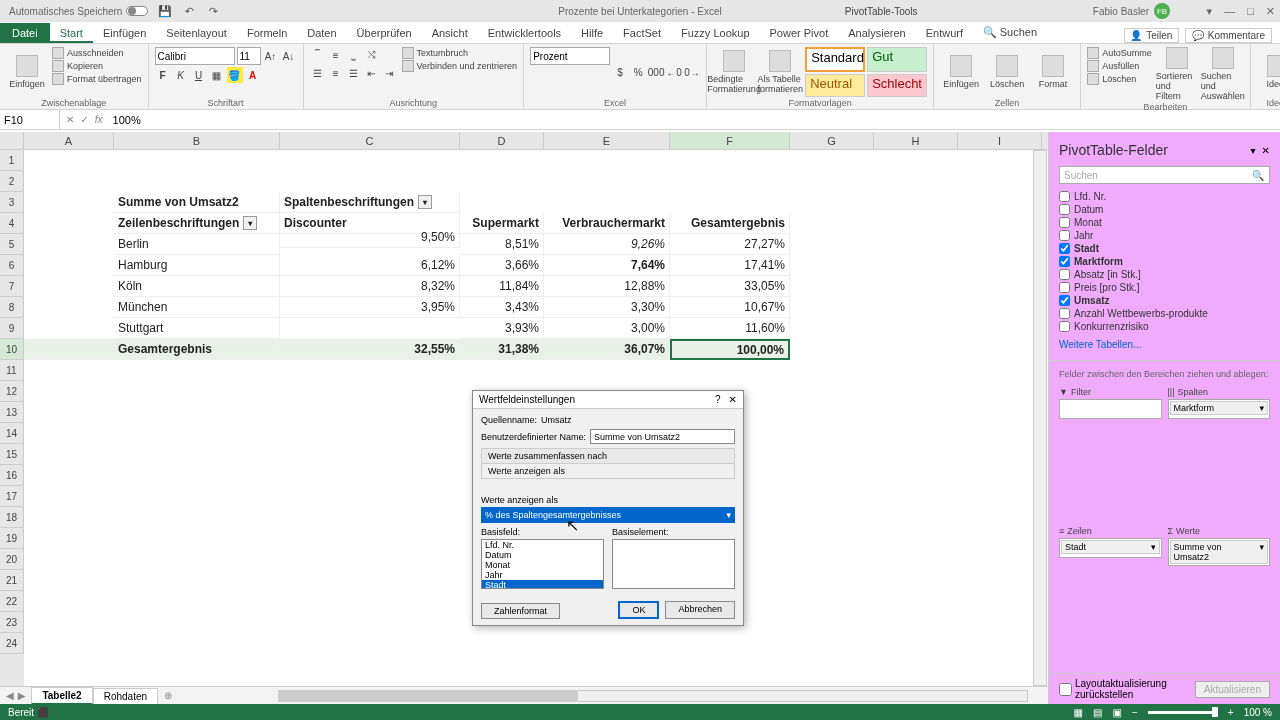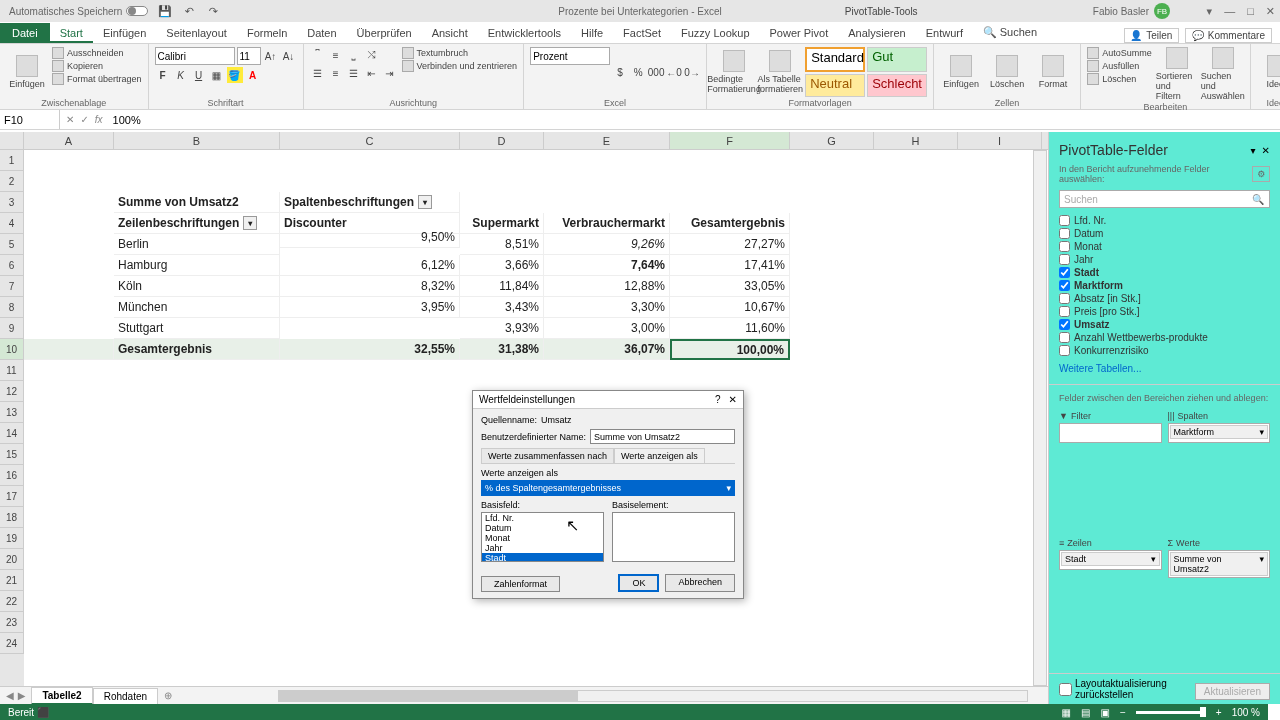--- a/index.html
+++ b/index.html
@@ -72,55 +72,55 @@
 
 
 .sheet-tabs { position: absolute; bottom: 16px; left: 0; right: 232px; height: 18px; background: #f3f3f3; border-top: 1px solid #ccc; display: flex; align-items: center; font-size: 10px; }
 .sheet-nav { display: flex; gap: 4px; padding: 0 6px; color: #888; }
 .sheet-tab { padding: 2px 10px; border: 1px solid #ccc; background: #fff; border-bottom: none; }
 .sheet-tab.active { border-bottom: 2px solid #217346; font-weight: bold; }
 .hscroll { flex: 1; height: 12px; border: 1px solid #ccc; margin: 0 20px 0 100px; background: #f0f0f0; position: relative; }
 .hscroll::after { content: ''; position: absolute; left: 0; width: 40%; height: 100%; background: #ccc; }
 
 
-.statusbar { position: absolute; bottom: 0; left: 0; right: 12px; height: 16px; background: #217346; color: #fff; font-size: 10px; display: flex; align-items: center; justify-content: space-between; padding: 0 8px; }
+.statusbar { position: absolute; bottom: 0; left: 0; right: 0; height: 16px; background: #217346; color: #fff; font-size: 10px; display: flex; align-items: center; justify-content: space-between; padding: 0 8px; }
 .status-right { display: flex; align-items: center; gap: 10px; }
 .zoom-slider { width: 70px; height: 3px; background: #fff; position: relative; }
 .zoom-slider::after { content: ''; position: absolute; right: 0; width: 6px; height: 10px; background: #fff; top: -4px; }
 
 
-.pivot-panel { position: absolute; top: 132px; right: 0; width: 232px; bottom: 16px; background: #5eead4; border-left: 1px solid #ccc; display: flex; flex-direction: column; font-size: 10px; }
+.pivot-panel { position: absolute; top: 132px; right: 0; width: 232px; bottom: 16px; background: #f0abfc; border-left: 1px solid #ccc; display: flex; flex-direction: column; font-size: 10px; }
 .pivot-header { padding: 10px 10px 4px; display: flex; justify-content: space-between; align-items: center; }
 .pivot-header h3 { font-size: 14px; font-weight: normal; color: #333; }
 .pivot-sub { padding: 2px 10px; color: #666; font-size: 9px; display: flex; justify-content: space-between; align-items: center; }
 .gear { width: 18px; height: 16px; border: 1px solid #aaa; display: flex; align-items: center; justify-content: center; }
 .pivot-search { margin: 4px 10px; border: 1px solid #aaa; height: 18px; display: flex; align-items: center; padding: 0 4px; background: #fff; color: #aaa; justify-content: space-between; }
 .field-list { padding: 2px 10px; flex: 0 0 auto; }
 .field-item { display: flex; align-items: center; gap: 4px; padding: 1px 0; color: #333; }
 .field-item input { width: 11px; height: 11px; }
 .field-item.bold { font-weight: bold; }
 .more-tables { color: #0066cc; padding: 4px 10px; cursor: pointer; }
 .pivot-divider { border-top: 1px solid #ccc; margin: 6px 0; }
 .drag-label { padding: 2px 10px; color: #666; font-size: 9px; }
 .drop-zones { display: grid; grid-template-columns: 1fr 1fr; gap: 6px; padding: 6px 10px; flex: 1; }
 .drop-zone { display: flex; flex-direction: column; }
 .drop-zone-label { font-size: 9px; color: #444; margin-bottom: 2px; display: flex; align-items: center; gap: 3px; }
 .drop-box { border: 1px solid #aaa; background: #fff; min-height: 20px; padding: 1px; }
 .drop-item { background: #f0f0f0; border: 1px solid #ccc; padding: 1px 3px; font-size: 9px; display: flex; justify-content: space-between; }
-.pivot-footer { padding: 4px 10px; display: flex; justify-content: space-between; align-items: flex-end; border-top: 1px solid #ccc; }
+.pivot-footer { padding: 4px 10px; display: flex; justify-content: space-between; align-items: center; border-top: 1px solid #ccc; }
 .update-btn { border: 1px solid #aaa; padding: 2px 8px; background: #eee; color: #aaa; }
 
 
 .dialog { position: absolute; left: 472px; top: 390px; width: 272px; background: #f0f0f0; border: 1px solid #888; box-shadow: 2px 2px 8px rgba(0,0,0,0.3); z-index: 100; font-size: 10px; }
 .dialog-title { background: #fff; border-bottom: 1px solid #ccc; padding: 3px 6px; display: flex; justify-content: space-between; align-items: center; font-size: 10px; }
 .dialog-close { display: flex; gap: 8px; }
 .dialog-body { padding: 6px 8px; }
 .dlg-row { display: flex; align-items: center; gap: 4px; margin-bottom: 4px; font-size: 9px; }
 .dlg-input { border: 1px solid #888; flex: 1; padding: 1px 3px; font-size: 9px; height: 15px; }
-.dlg-tabs { display: flex; border-bottom: 1px solid #ccc; font-size: 9px; margin-bottom: 4px; }
+.dlg-tabs { display: flex; border-bottom: 1px solid #ccc; font-size: 9px; margin-bottom: 16px; flex-direction: column; }
 .dlg-tab { padding: 2px 6px; border: 1px solid #ccc; background: #e8e8e8; border-bottom: none; }
 .dlg-tab.active { background: #f0f0f0; }
 .dlg-label { font-size: 9px; margin-bottom: 2px; }
 .dlg-select { width: 100%; border: 1px solid #0066cc; background: #0066cc; color: #fff; padding: 1px 3px; font-size: 9px; height: 16px; display: flex; justify-content: space-between; align-items: center; }
 .dlg-cols { display: flex; gap: 8px; margin-top: 4px; }
 .dlg-col { flex: 1; }
 .dlg-list { border: 1px solid #888; background: #fff; height: 50px; font-size: 9px; overflow: hidden; }
 .dlg-list-item { padding: 0 3px; line-height: 10px; }
 .dlg-list-item.sel { background: #0066cc; color: #fff; }
 .dlg-buttons { display: flex; justify-content: space-between; padding: 6px 8px; align-items: flex-end; gap: 31px; }
@@ -465,24 +465,20 @@
 </div>
 
 <div class="pivot-panel">
   <div class="pivot-header">
     <h3>PivotTable-Felder</h3>
     <div style="display:flex;gap:6px">
       <span>▾</span>
       <span>✕</span>
     </div>
   </div>
-  <div class="pivot-sub">
-    <span>In den Bericht aufzunehmende Felder auswählen:</span>
-    <span class="gear">⚙</span>
-  </div>
   <div class="pivot-search">
     <span>Suchen</span>
     <span>🔍</span>
   </div>
   <div class="field-list" id="field-list">
       <div class="field-item">
         <input type="checkbox" style=""> 
         <span>Lfd. Nr.</span>
       </div>
       <div class="field-item">

